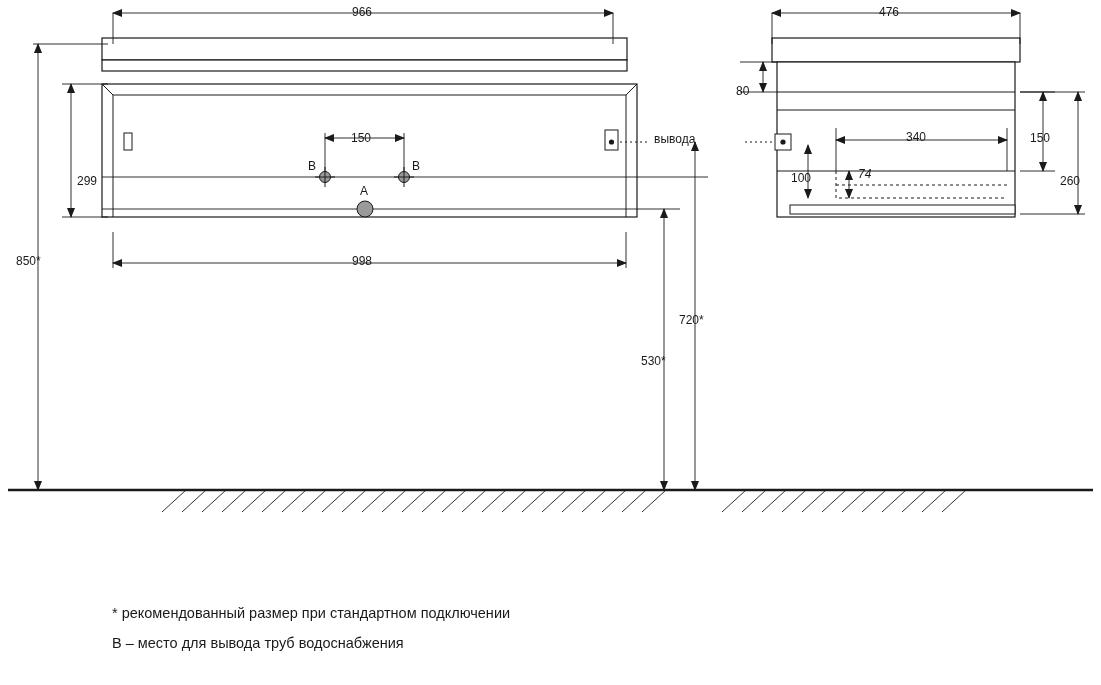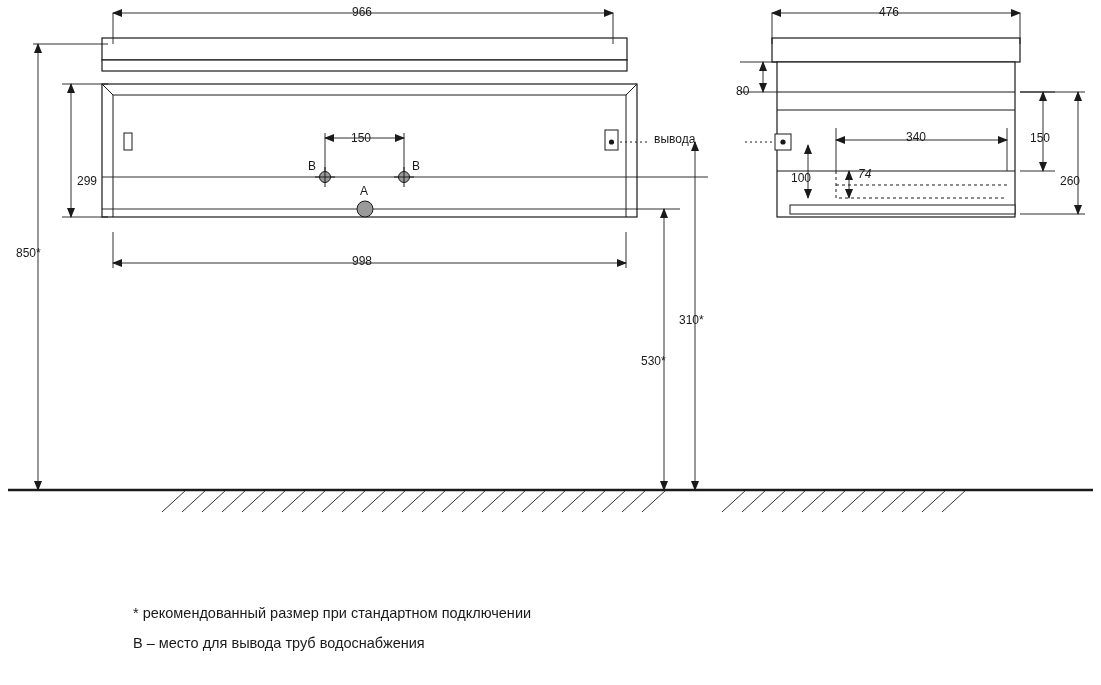--- a/index.html
+++ b/index.html
@@ -7,21 +7,21 @@
     width:1101px;height:685px;
     background:#ffffff;
     font-family:"Liberation Sans", sans-serif;
     color:#1a1a1a;
     overflow:hidden;
   }
   #stage{position:relative;width:1101px;height:685px;}
   .lbl{position:absolute;font-size:12px;color:#1a1a1a;white-space:nowrap;}
   svg{position:absolute;left:0;top:0;}
   .notes{position:absolute;left:112px;top:598px;font-size:14.5px;line-height:30px;color:#1a1a1a;}
-  .notes div{white-space:nowrap;margin-left:21px;}
+  .notes div{white-space:nowrap;}
 </style>
 </head>
 <body>
 
 <div id="stage">
 
   <svg width="1101" height="685">
     <defs>
       <marker id="arrH" markerWidth="10" markerHeight="8" refX="9" refY="4" orient="auto" markerUnits="userSpaceOnUse">
         <path d="M0,0 L10,4 L0,8 z" fill="#1a1a1a"></path>
@@ -174,22 +174,22 @@
         <line x1="922" y1="512" x2="946" y2="490"></line>
           <line x1="942" y1="512" x2="966" y2="490"></line>
       </g>
     </g>
   </svg>
 
   <div class="lbl" style="left:352px;top:5px;">966</div>
   <div class="lbl" style="left:352px;top:254px;">998</div>
   <div class="lbl" style="left:77px;top:139px;margin-top:35px;">299</div>
   <div class="lbl" style="left:351px;top:131px;">150</div>
-  <div class="lbl" style="left:16px;top:246px;">850*</div>
-  <div class="lbl" style="left:679px;top:313px;">310*</div>
+  <div class="lbl" style="left:16px;top:254px;">850*</div>
+  <div class="lbl" style="left:679px;top:313px;">720*</div>
   <div class="lbl" style="left:641px;top:354px;">530*</div>
 
   <div class="lbl" style="left:308px;top:159px;">B</div>
   <div class="lbl" style="left:412px;top:159px;">B</div>
   <div class="lbl" style="left:360px;top:184px;">A</div>
 
   <div class="lbl" style="left:654px;top:132px;">вывода</div>
 
   <div class="lbl" style="left:879px;top:5px;text-align:center;">476</div>
   <div class="lbl" style="left:736px;top:84px;">80</div>

